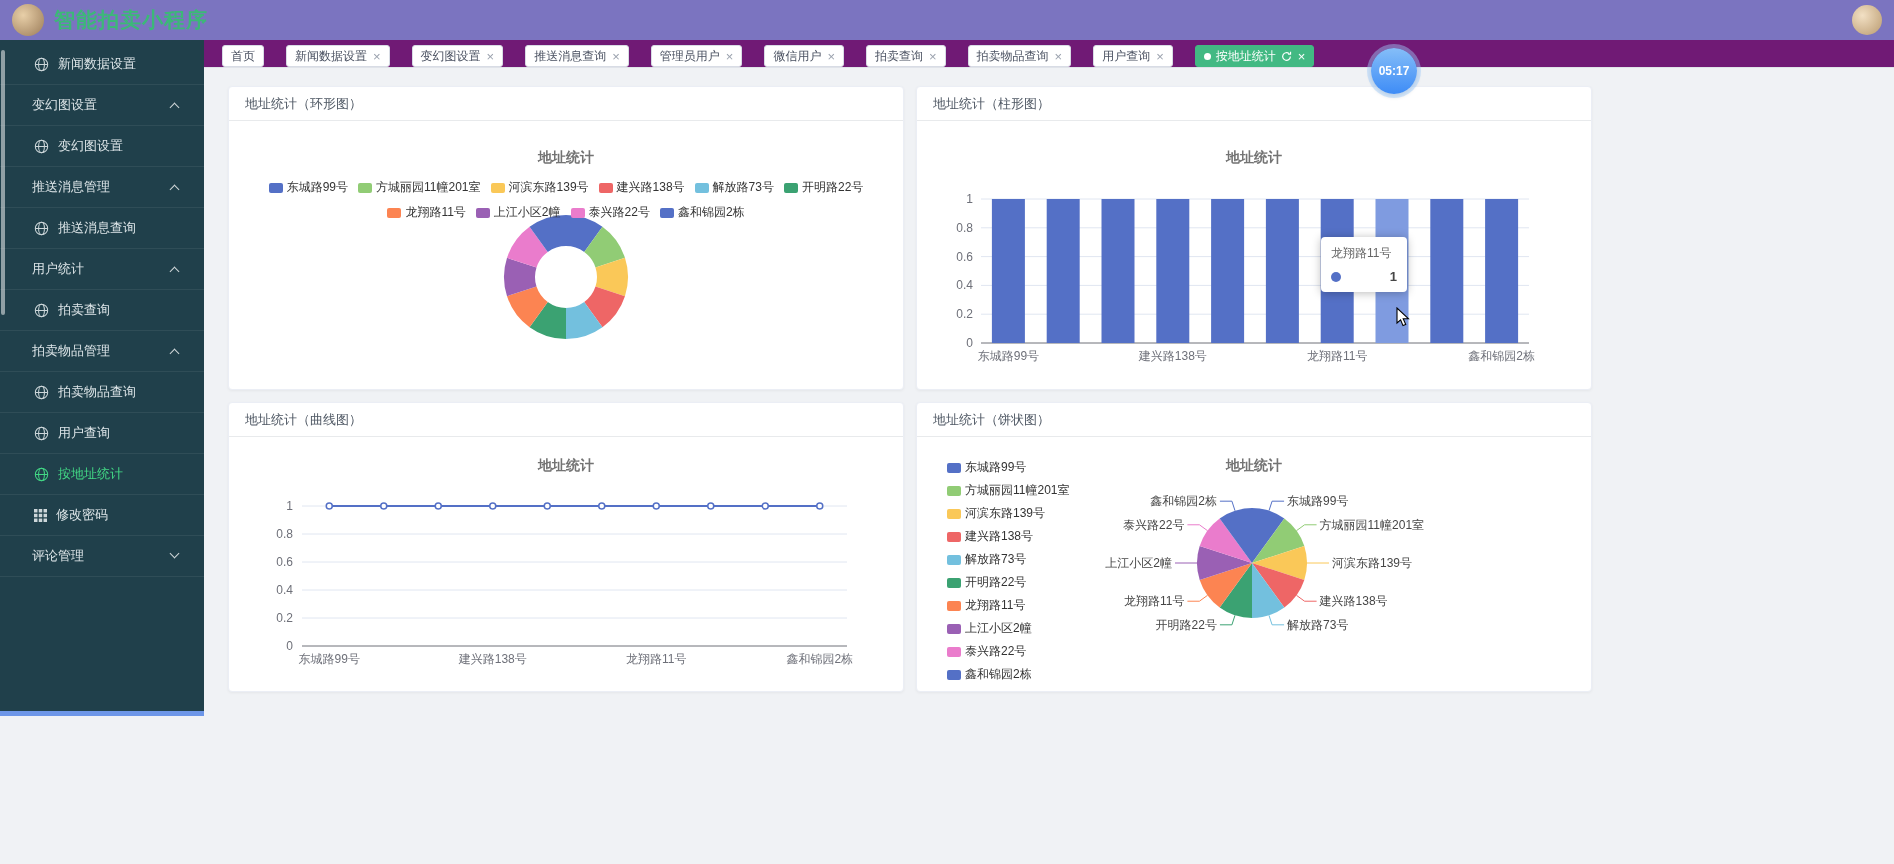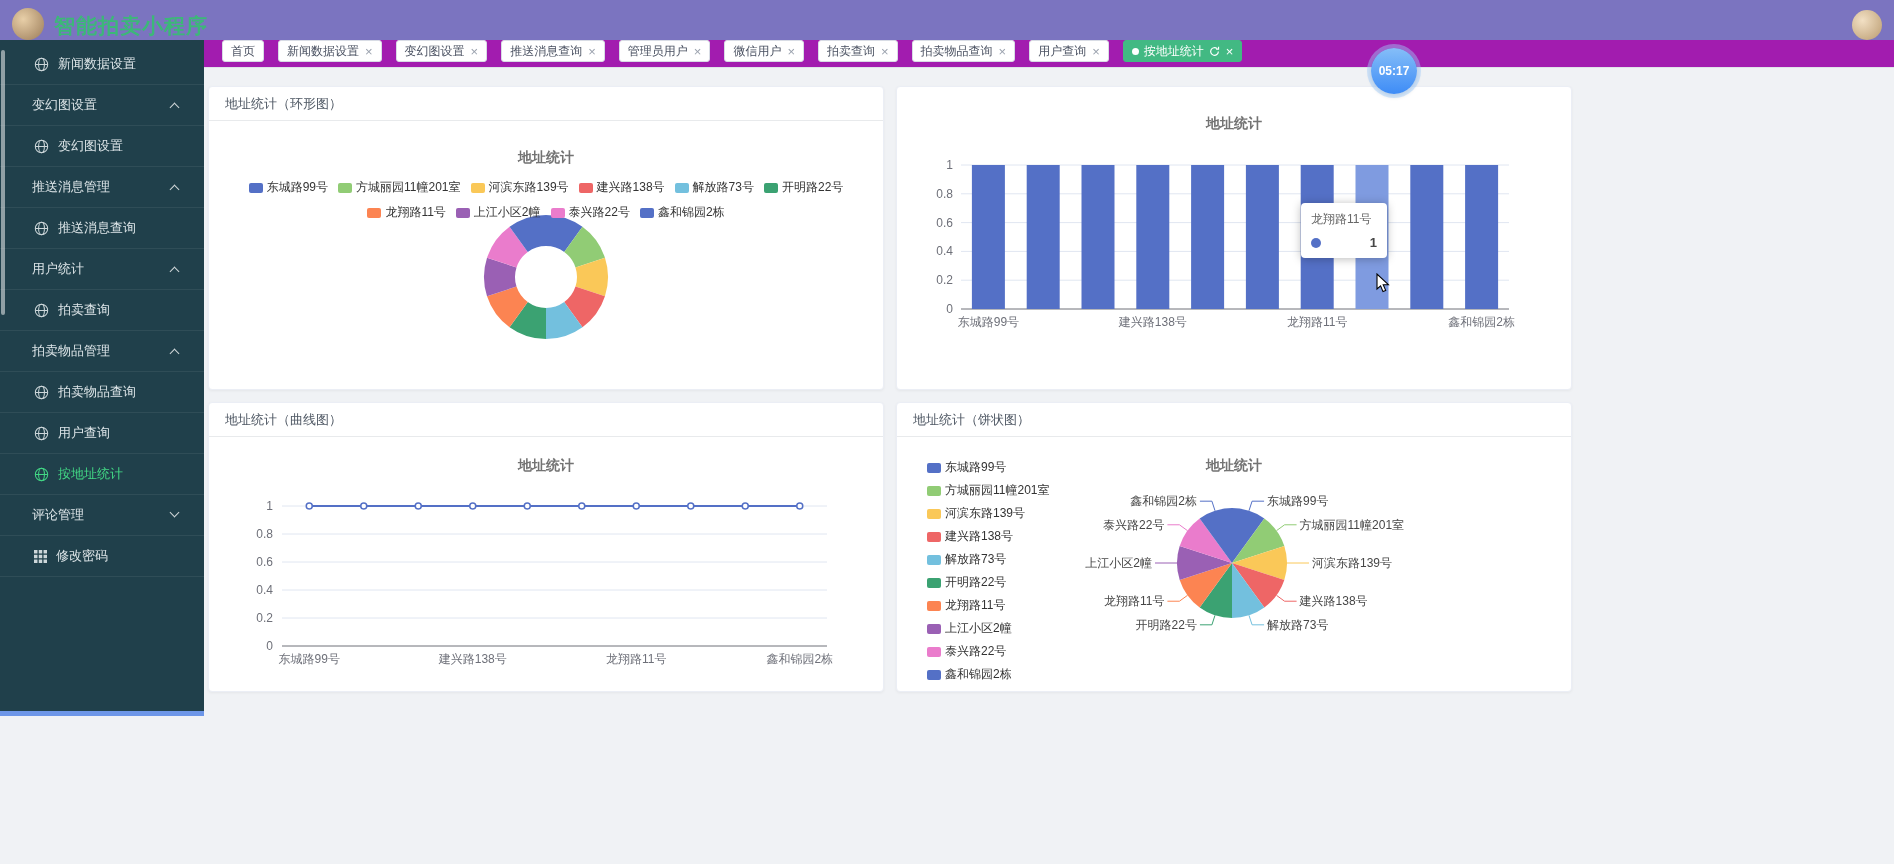--- a/index.html
+++ b/index.html
@@ -1,42 +1,42 @@
 <!DOCTYPE html>
 <html><head>
 <meta charset="utf-8">
 <style>
   *{box-sizing:border-box;margin:0;padding:0}
   html,body{width:1894px;height:864px;overflow:hidden}
   body{background:#f0f2f5;font-family:"Liberation Sans","DejaVu Sans",sans-serif;position:relative}
-  .header{position:absolute;left:0;top:0;width:100%;height:40px;background:#7b74c0;display:flex;align-items:flex-end;padding:0 12px;z-index:10}
+  .header{position:absolute;left:0;top:0;width:100%;height:40px;background:#7b74c0;display:flex;align-items:center;padding:0 12px;z-index:10}
   .avatar{width:32px;height:32px;border-radius:50%;background:radial-gradient(circle at 35% 35%,#e8cfa8,#9a7b58);flex:none}
   .avatar.small{width:30px;height:30px;background:radial-gradient(circle at 35% 35%,#f2e0c4,#b99a6f)}
   .app-title{color:#3cb878;font-size:21px;font-weight:bold;margin-left:10px;letter-spacing:1px}
   .header-spacer{flex:1}
   .sidebar{position:absolute;left:0;top:40px;width:204px;height:676px;background:#20404b;padding-top:4px;z-index:5}
   .menu-item{position:relative;height:41px;display:flex;align-items:center;color:#dde5e8;font-size:13px;border-bottom:1px solid rgba(255,255,255,.07);cursor:pointer}
   .menu-item.parent{padding-left:32px}
   .menu-item.child,.menu-item.leaf{padding-left:34px}
   .mi-icon{display:inline-flex;margin-right:9px;color:#cdd7da}
   .menu-item.active{color:#42d885}
   .menu-item.active .mi-icon{color:#42d885}
   .chev{position:absolute;right:26px;width:7px;height:7px;border-right:1.4px solid #cfd6d9;border-bottom:1.4px solid #cfd6d9}
   .chev.up{transform:rotate(-135deg);top:19px}
   .chev.down{transform:rotate(45deg);top:14px}
   .sb-thumb{position:absolute;left:1px;top:10px;width:4px;height:265px;border-radius:2px;background:rgba(255,255,255,.5)}
   .sb-bottom{position:absolute;left:0;bottom:0;width:100%;height:5px;background:#6d96e8}
   .main{position:absolute;left:204px;top:40px;width:1690px;height:676px;display:flex;flex-direction:column}
-  .tabbar{height:28px;background:#a21caf;border-bottom:1px solid #e0e3e9;display:flex;align-items:flex-start;gap:14px;padding-left:18px;flex:none}
+  .tabbar{height:28px;background:#701a75;border-bottom:1px solid #e0e3e9;display:flex;align-items:flex-end;gap:22px;padding-left:18px;flex:none}
   .tab{height:22px;display:inline-flex;align-items:center;gap:5px;padding:0 8px;border:1px solid #d8dce5;border-radius:3px;background:#fff;font-size:12px;color:#495060;cursor:pointer;white-space:nowrap}
   .tab .tab-close{color:#9aa1ad;font-size:13px;line-height:1;margin-left:1px}
   .tab.active{background:#42b983;border-color:#42b983;color:#fff}
   .tab.active .tab-close{color:#fff}
   .tab-dot{width:7px;height:7px;border-radius:50%;background:#fff}
-  .content{flex:1;padding:18px 0 0 4px}
+  .content{flex:1;padding:18px 0 0 24px}
   .grid{display:grid;grid-template-columns:676px 676px;grid-template-rows:304px 290px;gap:12px}
   .card{background:#fff;border:1px solid #ebeef5;border-radius:4px;box-shadow:0 1px 3px rgba(0,0,0,.05);overflow:hidden}
   .card-header{height:34px;display:flex;align-items:center;padding:0 16px;border-bottom:1px solid #e8eaec;font-size:13px;color:#4e5763}
   .card-body{position:relative;height:calc(100% - 35px)}
   .c-title{position:absolute;left:0;width:100%;text-align:center;font-size:14px;font-weight:bold;color:#737373;z-index:2}
   .t-deep{top:28px}
   .t-shallow{top:20px}
   .lg-wrap{position:absolute;top:58px;left:0;width:100%;z-index:2}
   .lg-row{display:flex;justify-content:center;gap:10px;margin-bottom:8px}
   .lg-item{display:inline-flex;align-items:center;gap:4px;font-size:12px;color:#333;cursor:pointer}
@@ -142,39 +142,39 @@
       <div class="menu-item child active">
         <span class="mi-icon">
           <svg width="15" height="15" viewBox="0 0 16 16" fill="none" stroke="currentColor" stroke-width="1.1">
             <circle cx="8" cy="8" r="6.6"></circle>
             <ellipse cx="8" cy="8" rx="3.1" ry="6.6"></ellipse>
             <path d="M1.4 8 h13.2"></path>
           </svg>
         </span>
         <span class="mi-label">按地址统计</span>
       </div>
-      <div class="menu-item parent">
-        <span class="mi-label">评论管理</span>
-        <span class="chev down"></span>
-      </div>
       <div class="menu-item leaf">
         <span class="mi-icon">
           <svg width="13" height="13" viewBox="0 0 15 15" fill="currentColor">
             <rect width="4" height="4"></rect>
             <rect x="5.5" width="4" height="4"></rect>
             <rect x="11" width="4" height="4"></rect>
             <rect y="5.5" width="4" height="4"></rect>
             <rect x="5.5" y="5.5" width="4" height="4"></rect>
             <rect x="11" y="5.5" width="4" height="4"></rect>
             <rect y="11" width="4" height="4"></rect>
             <rect x="5.5" y="11" width="4" height="4"></rect>
             <rect x="11" y="11" width="4" height="4"></rect>
           </svg>
         </span>
         <span class="mi-label">修改密码</span>
+      </div>
+      <div class="menu-item parent">
+        <span class="mi-label">评论管理</span>
+        <span class="chev down"></span>
       </div>
     </div>
   <div class="sb-thumb"></div>
   <div class="sb-bottom"></div>
 </div>
 
 <div class="main">
   <div class="tabbar" id="tabbar">
       <div class="tab">
         <span class="tab-label">首页</span>
@@ -287,20 +287,23 @@
               <path d="M337 218 A62 62 0 0 1 300.5573143578667 206.15905365124675 L318.7786571789333 181.07952682562336 A31 31 0 0 0 337 187 Z" fill="#3ba272"></path>
               <path d="M300.5573143578667 206.15905365124675 A62 62 0 0 1 278.0344959897005 175.15905365124675 L307.51724799485027 165.57952682562336 A31 31 0 0 0 318.7786571789333 181.07952682562336 Z" fill="#fc8452"></path>
               <path d="M278.0344959897005 175.15905365124675 A62 62 0 0 1 278.0344959897005 136.84094634875325 L307.51724799485027 146.4204731743766 A31 31 0 0 0 307.51724799485027 165.57952682562336 Z" fill="#9a60b4"></path>
               <path d="M278.0344959897005 136.84094634875325 A62 62 0 0 1 300.55731435786663 105.84094634875326 L318.7786571789333 130.92047317437664 A31 31 0 0 0 307.51724799485027 146.4204731743766 Z" fill="#ea7ccc"></path>
               <path d="M300.55731435786663 105.84094634875326 A62 62 0 0 1 337 94 L337 125 A31 31 0 0 0 318.7786571789333 130.92047317437664 Z" fill="#5470c6"></path>
             </svg>
         </div>
       </div>
 
       <div class="card">
+        <div class="card-header">
+          <span>地址统计（柱形图）</span>
+        </div>
         <div class="card-body">
           <div class="c-title t-deep">地址统计</div>
           <svg class="chart-svg" id="svg-bar" width="676" height="270">
               <text x="56" y="226" text-anchor="end" fill="#6E7079" font-size="12">0</text>
               <line x1="64" y1="193.2" x2="612" y2="193.2" stroke="#E0E6F1" stroke-width="1"></line>
               <text x="56" y="197.2" text-anchor="end" fill="#6E7079" font-size="12">0.2</text>
               <line x1="64" y1="164.4" x2="612" y2="164.4" stroke="#E0E6F1" stroke-width="1"></line>
               <text x="56" y="168.4" text-anchor="end" fill="#6E7079" font-size="12">0.4</text>
               <line x1="64" y1="135.60000000000002" x2="612" y2="135.60000000000002" stroke="#E0E6F1" stroke-width="1"></line>
               <text x="56" y="139.60000000000002" text-anchor="end" fill="#6E7079" font-size="12">0.6</text>

